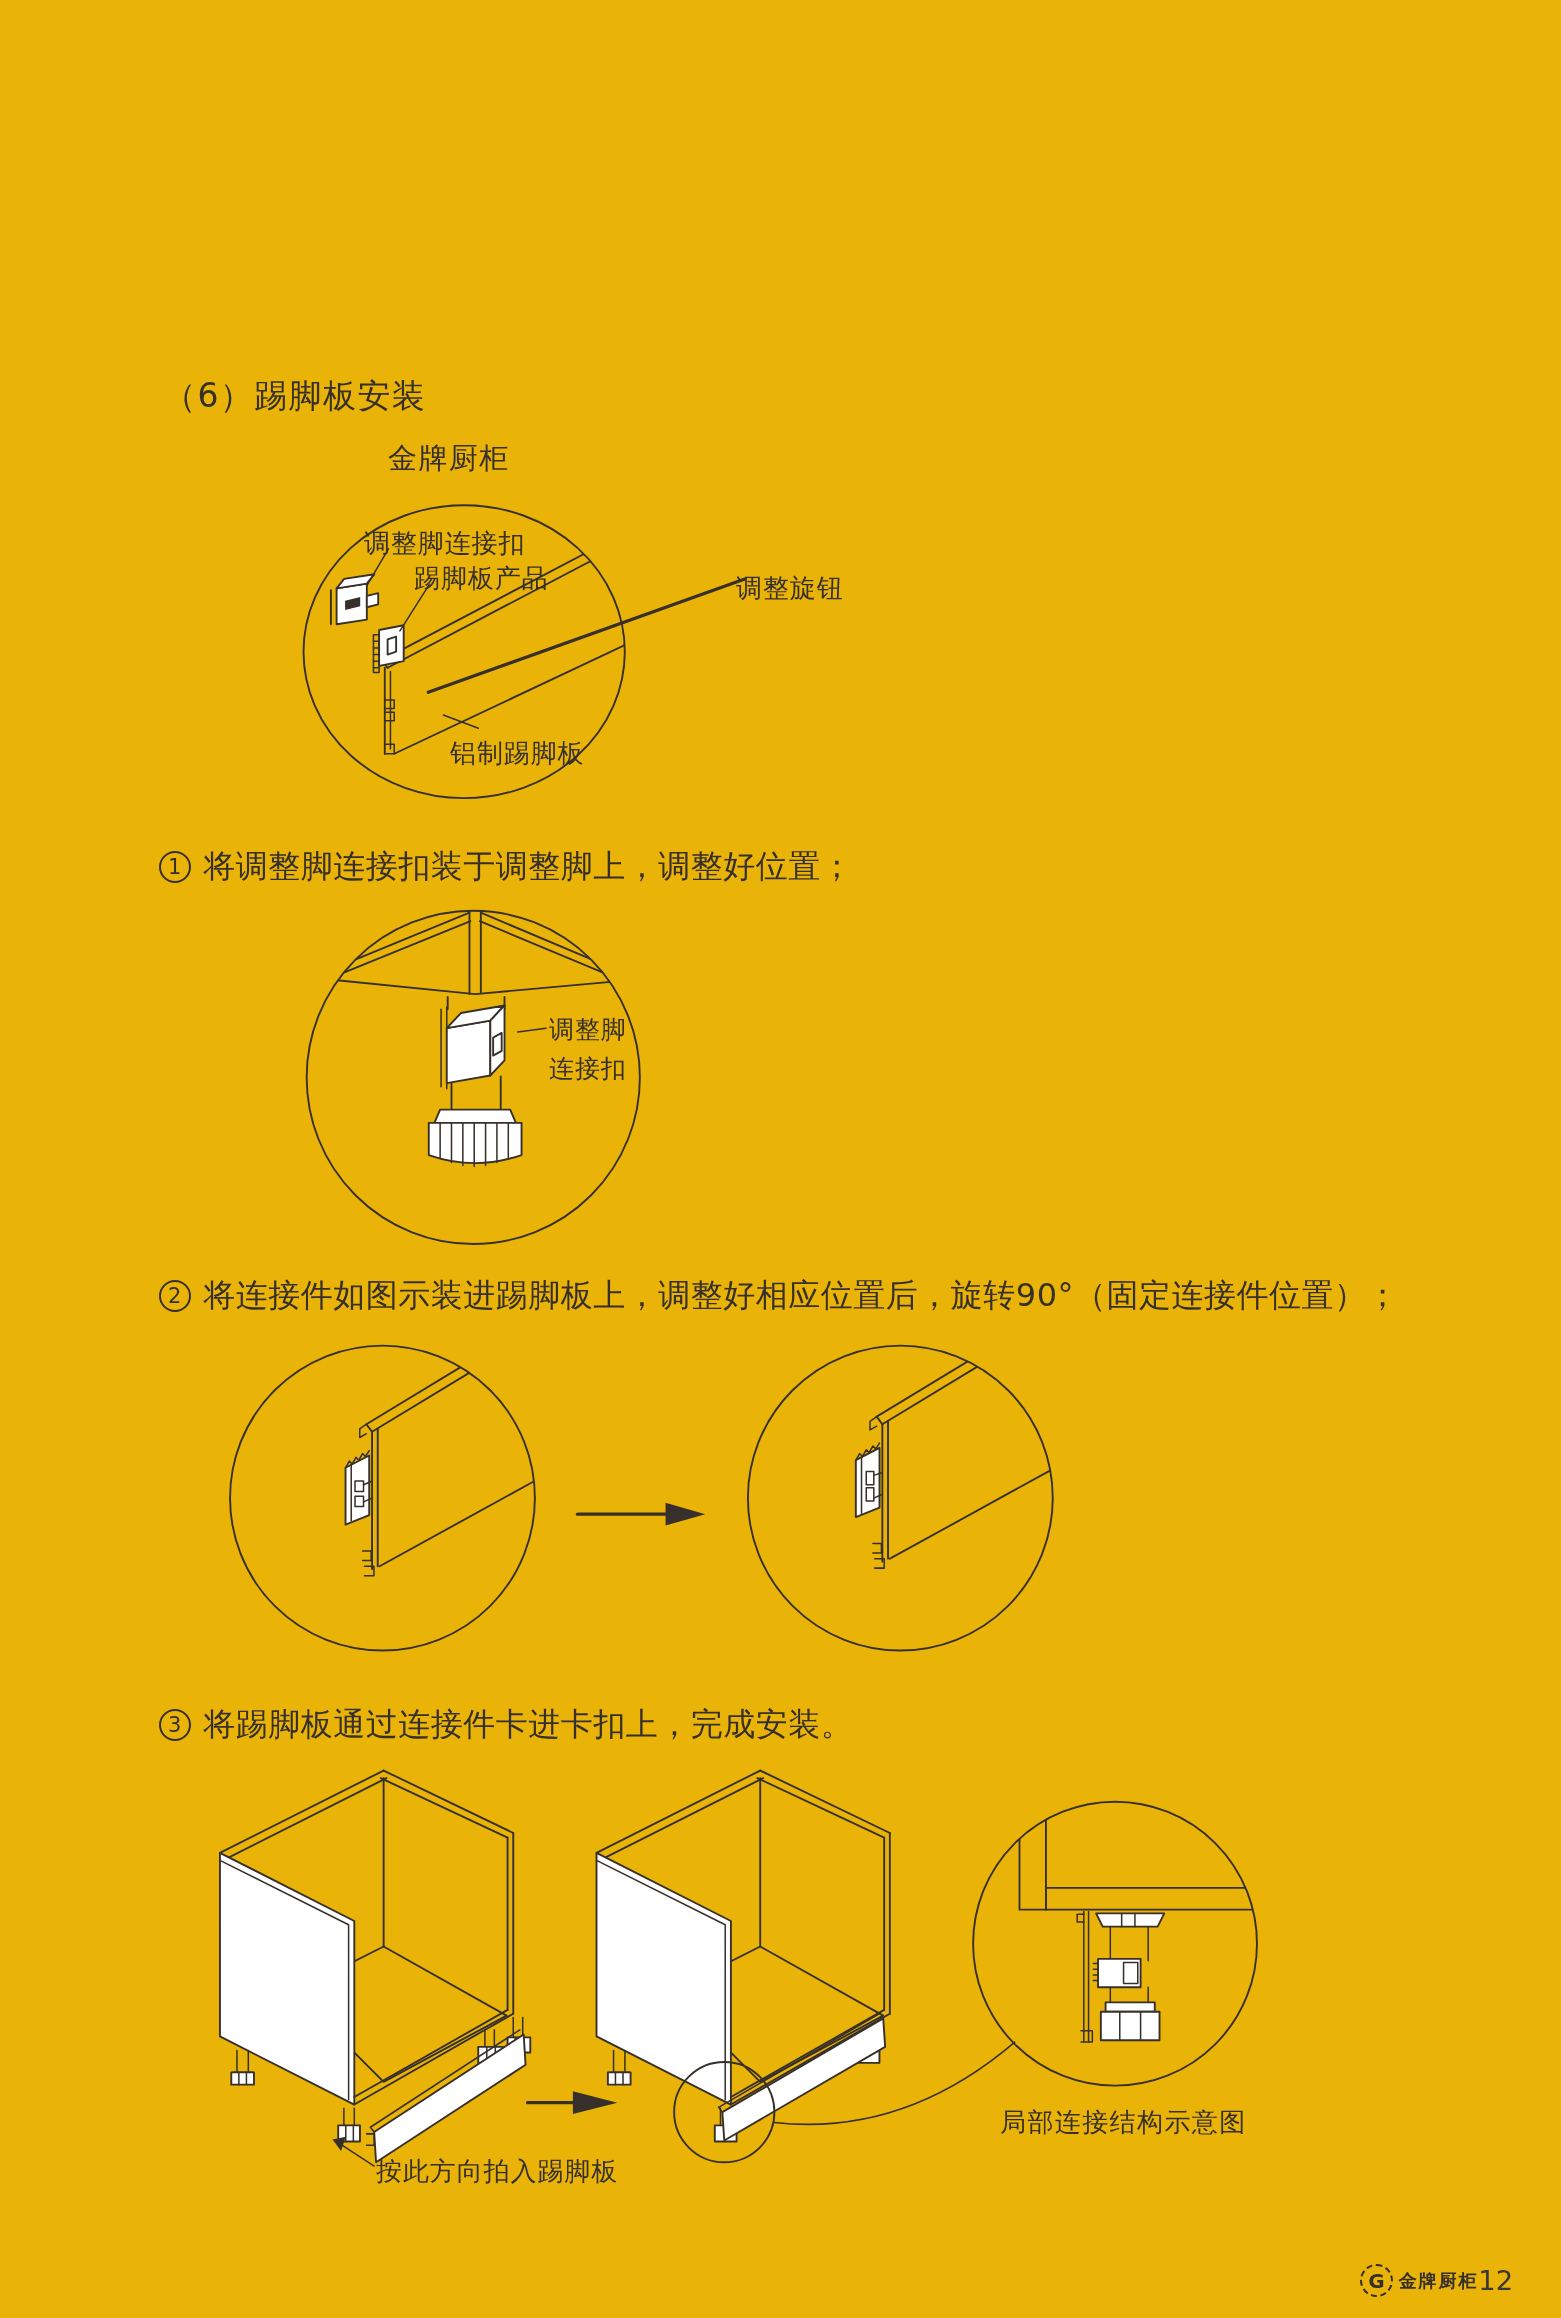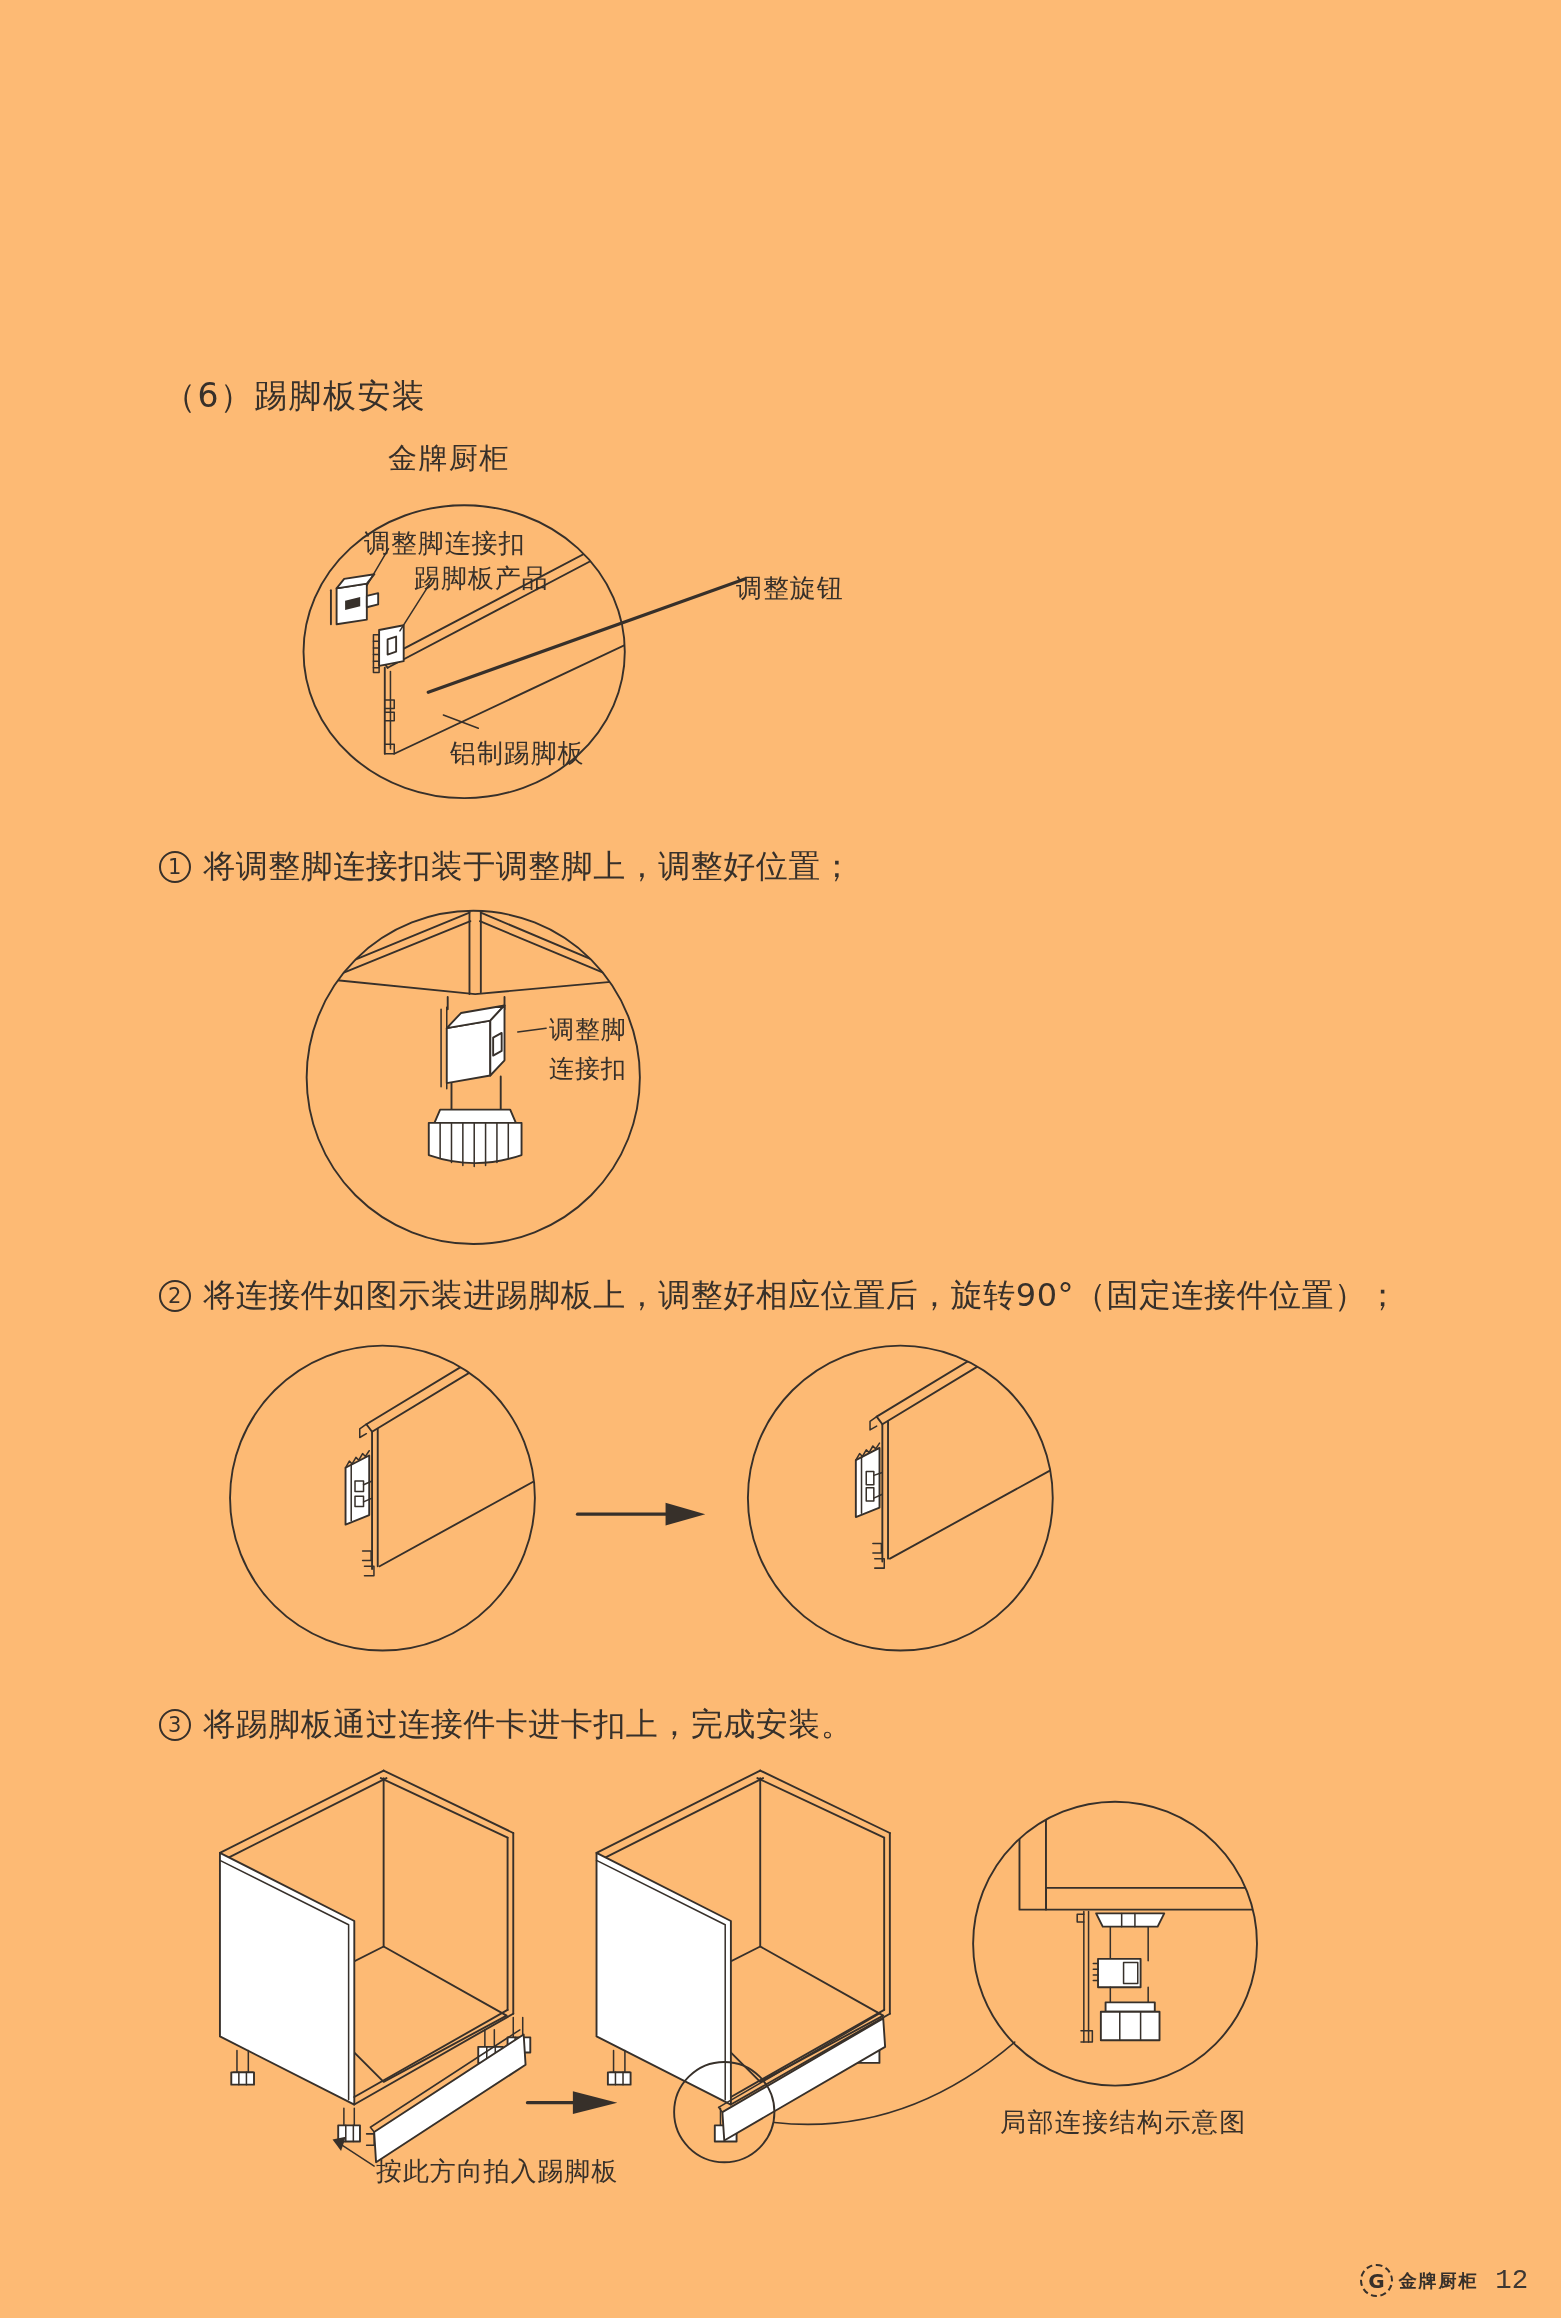--- a/index.html
+++ b/index.html
@@ -1,17 +1,17 @@
 <!DOCTYPE html>
 <html style="font-size:15px"><head>
 <meta charset="utf-8">
 <style>
   html,body{margin:0;padding:0;background:#e8e8e8;}
   .page{
-    position:relative;width:1561px;height:2319px;background:#fdba74;overflow:hidden;
+    position:relative;width:1561px;height:2319px;background:#eab308;overflow:hidden;
     font-family:"DejaVu Sans","Liberation Sans",sans-serif;color:#37302a;
   }
   svg.fig{position:absolute;overflow:visible;color:#37302a;}
   .ln{fill:none;stroke:#37302a;stroke-width:2;stroke-linecap:round;stroke-linejoin:round;}
   .lnw{fill:#ffffff;stroke:#37302a;stroke-width:2;stroke-linejoin:round;}
   .fillink{fill:#37302a;stroke:none;}
   .thick{stroke-width:3.4;}
   .thin{stroke-width:1.6;}
   .title{position:absolute;font-size:33px;letter-spacing:1.4px;font-weight:400;}
   .subhead{position:absolute;font-size:29px;letter-spacing:1.4px;}
@@ -22,21 +22,21 @@
     display:inline-flex;width:32px;height:32px;border:2.4px solid #37302a;border-radius:50%;
     align-items:center;justify-content:center;font-size:21px;flex:none;box-sizing:border-box;
   }
   .footer{position:absolute;left:1360px;top:2264px;display:flex;align-items:center;}
   .logo-ring{
     width:33px;height:33px;border:2.4px dashed #37302a;border-radius:50%;box-sizing:border-box;
     display:flex;align-items:center;justify-content:center;flex:none;
   }
   .logo-g{font-size:20px;font-weight:700;line-height:1;}
   .brand{font-size:18px;font-weight:700;letter-spacing:1.9px;margin-left:5.7px;}
-  .pagenum{font-size:27.4px;margin-left:17px;color:#3d3733;font-family:Liberation Mono, monospace;}
+  .pagenum{font-size:27.4px;color:#3d3733;}
 </style>
 </head>
 <body>
 
 <div class="page">
 
   <div class="title" style="left:163px;top:374px">（6）踢脚板安装</div>
 
   <div class="subhead" style="left:388px;top:439px">金牌厨柜</div>
 

